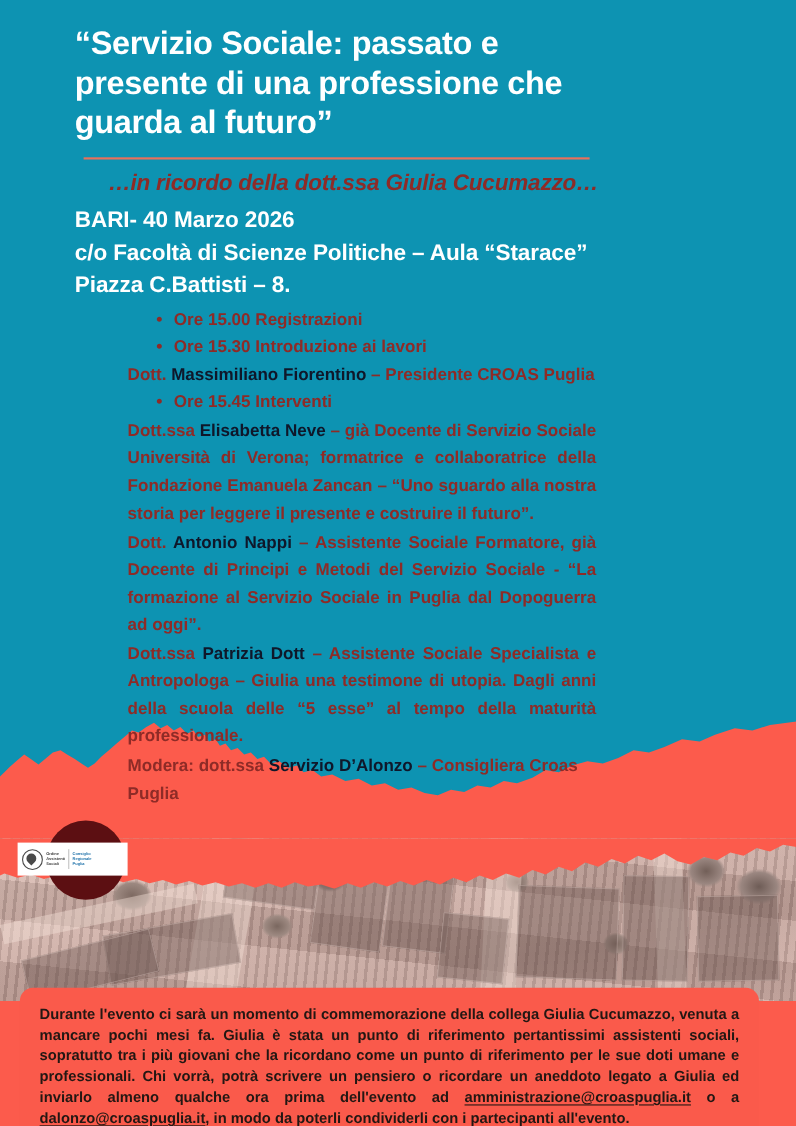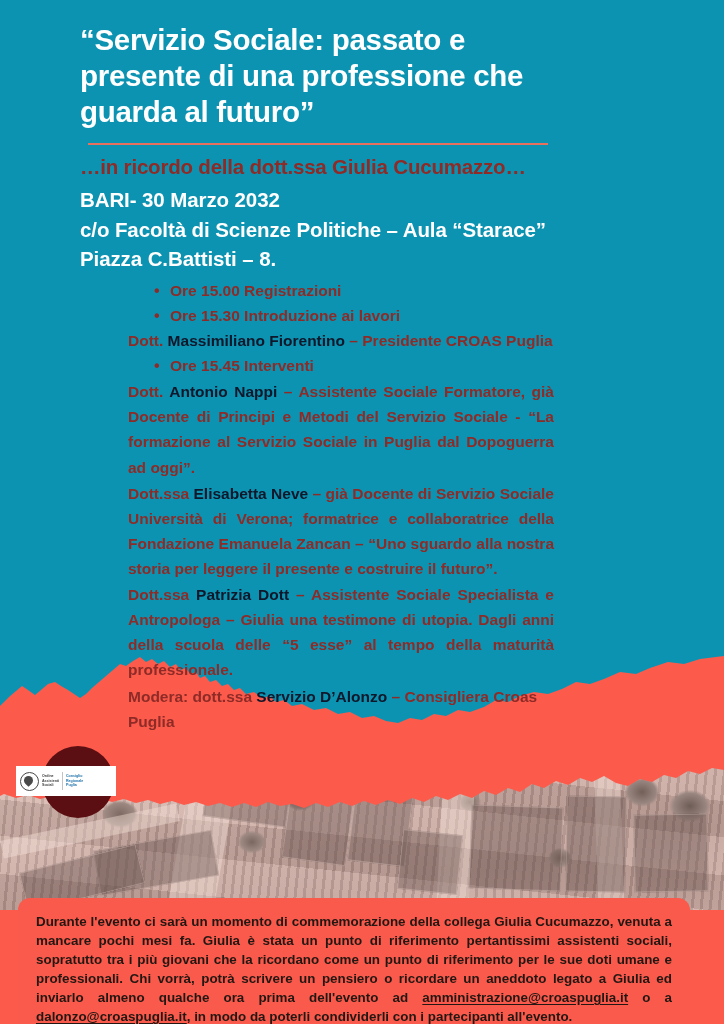--- a/index.html
+++ b/index.html
@@ -17,21 +17,21 @@
   .teal-area{
     position:absolute;
     left:0;top:0;width:724px;height:700px;
     background:#0d93b2;
     z-index:1;
   }
 
   .content{
     position:absolute;
     z-index:6;
-    left:12px;top:0;width:610px;
+    left:0;top:0;width:610px;
   }
 
   .title-block{
     padding:22px 66px 0 68px;
   }
   .poster-title{
     color:#ffffff;
     font-weight:bold;
     font-size:29.5px;
     line-height:1.22;
@@ -41,23 +41,24 @@
   }
   .rule{
     height:2.5px;
     background:#e8705c;
     margin:13px 8px 0 8px;
   }
   .subtitle{
     color:#8e2b27;
     font-weight:bold;
     font-size:20.5px;
-    text-align:left;
+    text-align:right;
     margin:10px 0 0 0;
     letter-spacing:-0.2px;
+    font-style:italic;
   }
 
   
   .venue{
     padding:6px 68px 0 68px;
   }
   .venue-line{
     color:#ffffff;
     font-weight:bold;
     font-size:20.5px;
@@ -310,43 +311,43 @@
 
   <div class="content">
 
     <div class="title-block">
       <h1 class="poster-title">“Servizio Sociale: passato e presente di una professione che guarda al futuro”</h1>
       <div class="rule"></div>
       <div class="subtitle">…in ricordo della dott.ssa Giulia Cucumazzo…</div>
     </div>
 
     <div class="venue">
-      <div class="venue-line">BARI- 30 Marzo 2032</div>
+      <div class="venue-line">BARI- 40 Marzo 2026</div>
       <div class="venue-line">c/o Facoltà di Scienze Politiche – Aula “Starace”</div>
       <div class="venue-line">Piazza C.Battisti – 8.</div>
     </div>
 
     <div class="program">
       <ul class="bullets">
         <li class="bullet">Ore 15.00 Registrazioni</li>
         <li class="bullet">Ore 15.30 Introduzione ai lavori</li>
       </ul>
       <div class="prog-line">
         <span>Dott. </span><span class="nm">Massimiliano Fiorentino</span><span> – Presidente CROAS Puglia</span>
       </div>
       <ul class="bullets">
         <li class="bullet">Ore 15.45 Interventi</li>
       </ul>
 
       <div class="speaker">
+        <span>Dott.ssa </span><span class="nm">Elisabetta Neve</span><span> – già Docente di Servizio Sociale Università di Verona; formatrice e collaboratrice della Fondazione Emanuela Zancan – “Uno sguardo alla nostra storia per leggere il presente e costruire il futuro”.</span>
+      </div>
+
+      <div class="speaker">
         <span>Dott. </span><span class="nm">Antonio Nappi</span><span> – Assistente Sociale Formatore, già Docente di Principi e Metodi del Servizio Sociale -  “La formazione al Servizio Sociale in Puglia dal Dopoguerra ad oggi”.</span>
-      </div>
-
-      <div class="speaker">
-        <span>Dott.ssa </span><span class="nm">Elisabetta Neve</span><span> – già Docente di Servizio Sociale Università di Verona; formatrice e collaboratrice della Fondazione Emanuela Zancan – “Uno sguardo alla nostra storia per leggere il presente e costruire il futuro”.</span>
       </div>
 
       <div class="speaker">
         <span>Dott.ssa </span><span class="nm">Patrizia Dott</span><span> – Assistente Sociale Specialista e Antropologa – Giulia una testimone di utopia. Dagli anni della scuola delle “5 esse” al tempo della maturità professionale.</span>
       </div>
 
       <div class="speaker last">
         <span>Modera: dott.ssa </span><span class="nm">Servizio D’Alonzo</span><span> – Consigliera Croas Puglia</span>
       </div>
     </div>

